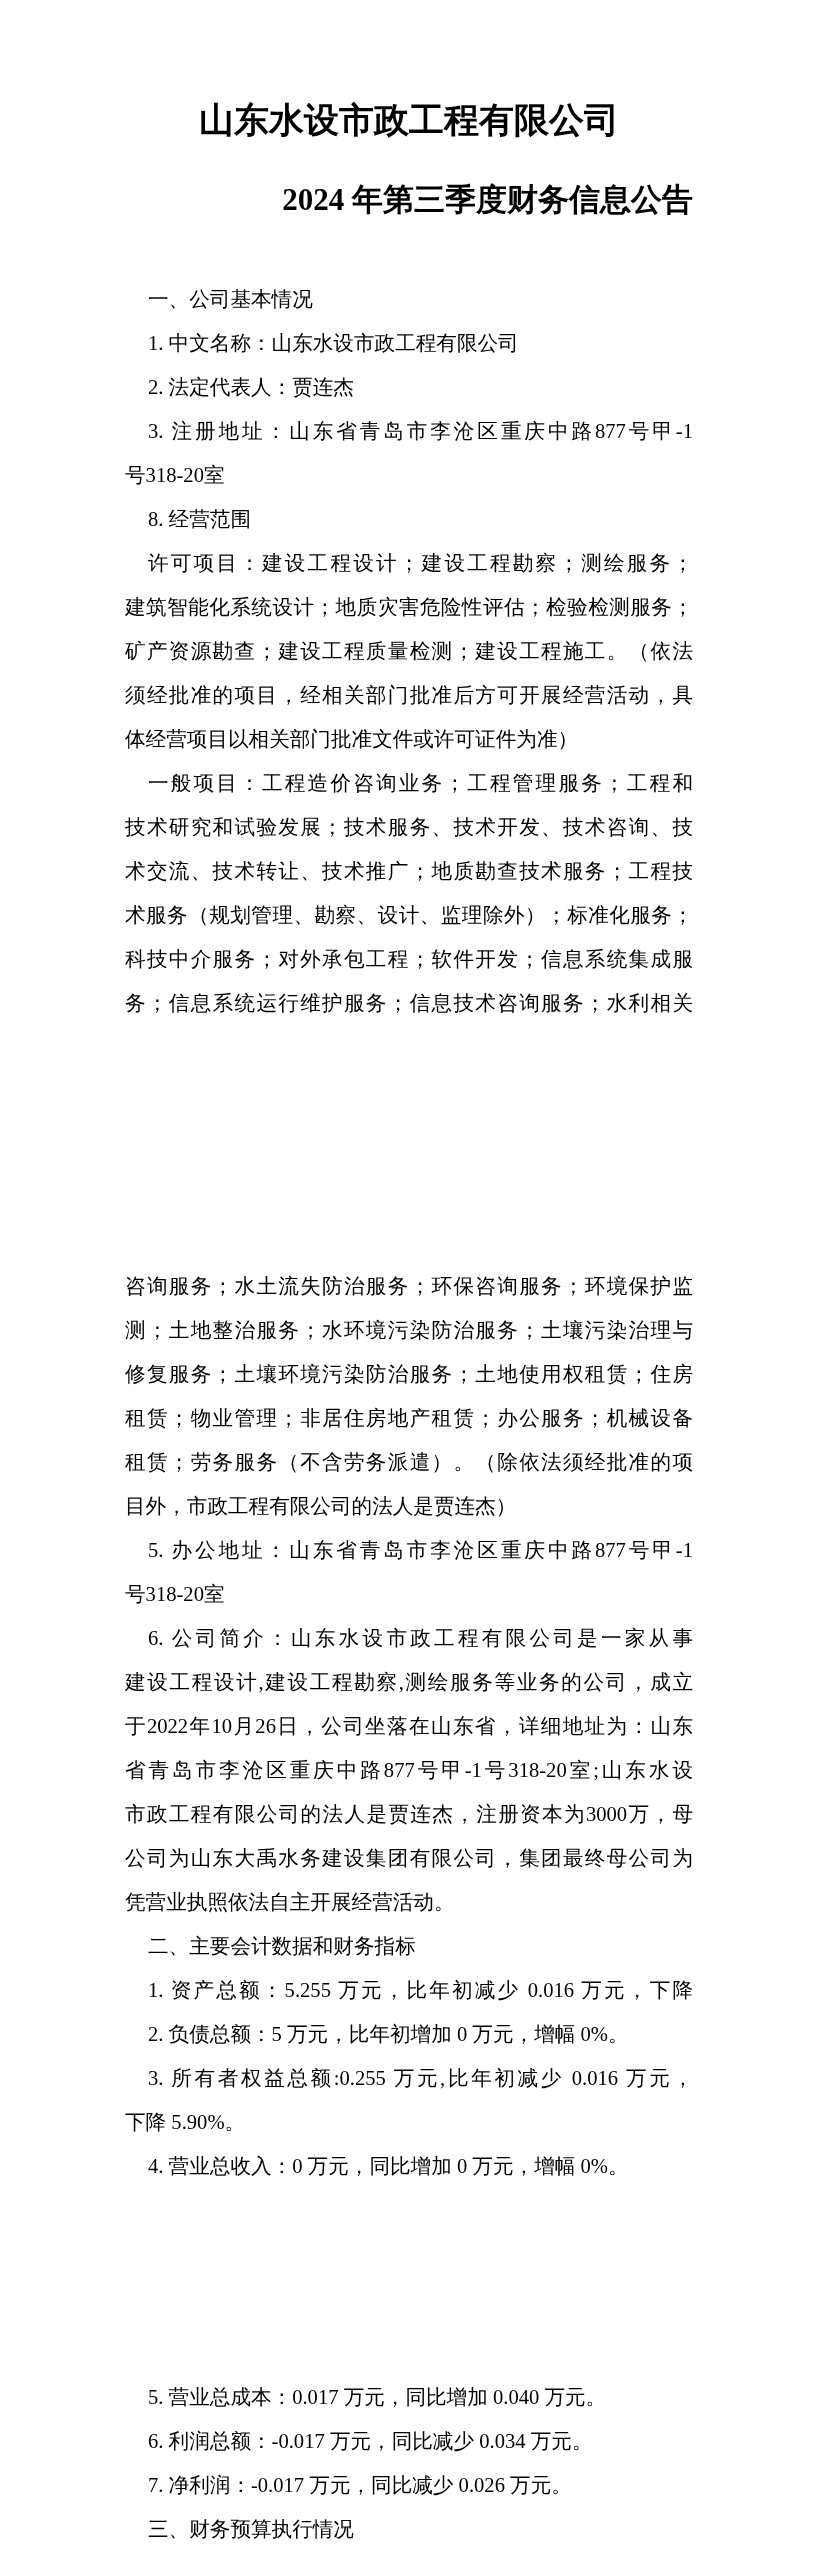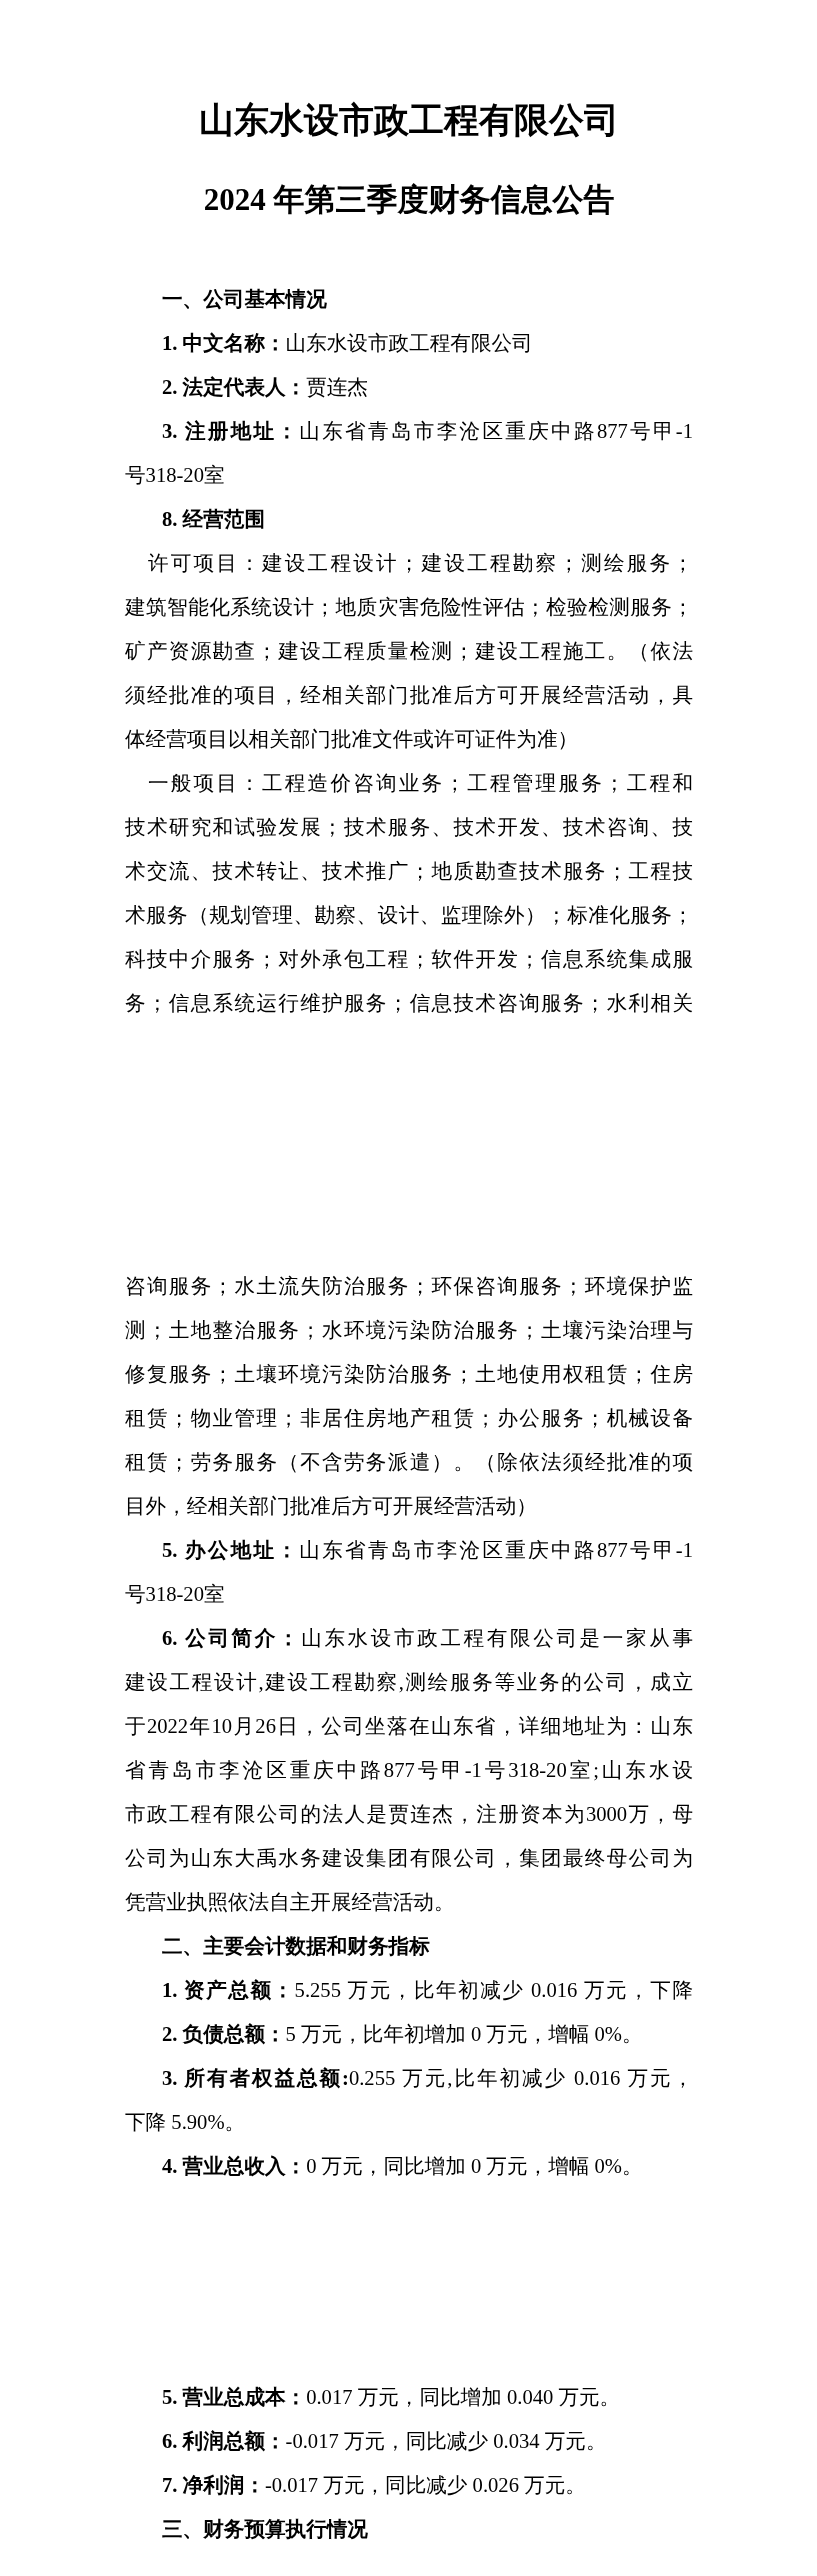--- a/index.html
+++ b/index.html
@@ -19,35 +19,35 @@
     font-size:35px;
     font-weight:bold;
     text-align:center;
     white-space:nowrap;
   }
   .doc-subtitle{
     margin-top:33px;
     line-height:46px;
     font-size:31px;
     font-weight:bold;
-    text-align:center;
+    text-align:right;
     white-space:nowrap;
   }
   .group{margin:0;}
   .first-group{margin-top:54px;}
   .line{
     line-height:44px;
     height:44px;
     font-size:20.6px;
     white-space:nowrap;
     text-align:left;
   }
   .line.ind{text-indent:23px;}
   .line.just{text-align:justify;text-align-last:justify;}
-  .line .b{font-weight:bold;margin-left:14px;}
+  .line .b{font-weight:normal;}
   .line.h{font-weight:bold;}
   .gap1{height:239px;}
   .gap2{height:187px;}
 </style>
 </head>
 <body>
 
 <div class="page">
   <div class="doc-title">山东水设市政工程有限公司</div>
   <div class="doc-subtitle">2024 年第三季度财务信息公告</div>
@@ -71,21 +71,21 @@
       <div class="line just"><span>科技中介服务；对外承包工程；软件开发；信息系统集成服</span></div>
       <div class="line just"><span>务；信息系统运行维护服务；信息技术咨询服务；水利相关</span></div>
     </div>
   <div class="gap1"></div>
   <div id="pg2" class="group">
       <div class="line just"><span>咨询服务；水土流失防治服务；环保咨询服务；环境保护监</span></div>
       <div class="line just"><span>测；土地整治服务；水环境污染防治服务；土壤污染治理与</span></div>
       <div class="line just"><span>修复服务；土壤环境污染防治服务；土地使用权租赁；住房</span></div>
       <div class="line just"><span>租赁；物业管理；非居住房地产租赁；办公服务；机械设备</span></div>
       <div class="line just"><span>租赁；劳务服务（不含劳务派遣）。（除依法须经批准的项</span></div>
-      <div class="line"><span>目外，经相关部门批准后方可开展经营活动）</span></div>
+      <div class="line"><span>目外，市政工程有限公司的法人是贾连杰）</span></div>
       <div class="line ind just"><span class="b">5. 办公地址：</span><span>山东省青岛市李沧区重庆中路877号甲-1</span></div>
       <div class="line"><span>号318-20室</span></div>
       <div class="line ind just"><span class="b">6. 公司简介：</span><span>山东水设市政工程有限公司是一家从事</span></div>
       <div class="line just"><span>建设工程设计,建设工程勘察,测绘服务等业务的公司，成立</span></div>
       <div class="line just"><span>于2022年10月26日，公司坐落在山东省，详细地址为：山东</span></div>
       <div class="line just"><span>省青岛市李沧区重庆中路877号甲-1号318-20室;山东水设</span></div>
       <div class="line just"><span>市政工程有限公司的法人是贾连杰，注册资本为3000万，母</span></div>
       <div class="line just"><span>公司为山东大禹水务建设集团有限公司，集团最终母公司为</span></div>
       <div class="line"><span>凭营业执照依法自主开展经营活动。</span></div>
       <div class="line h ind"><span class="b">二、主要会计数据和财务指标</span></div>

